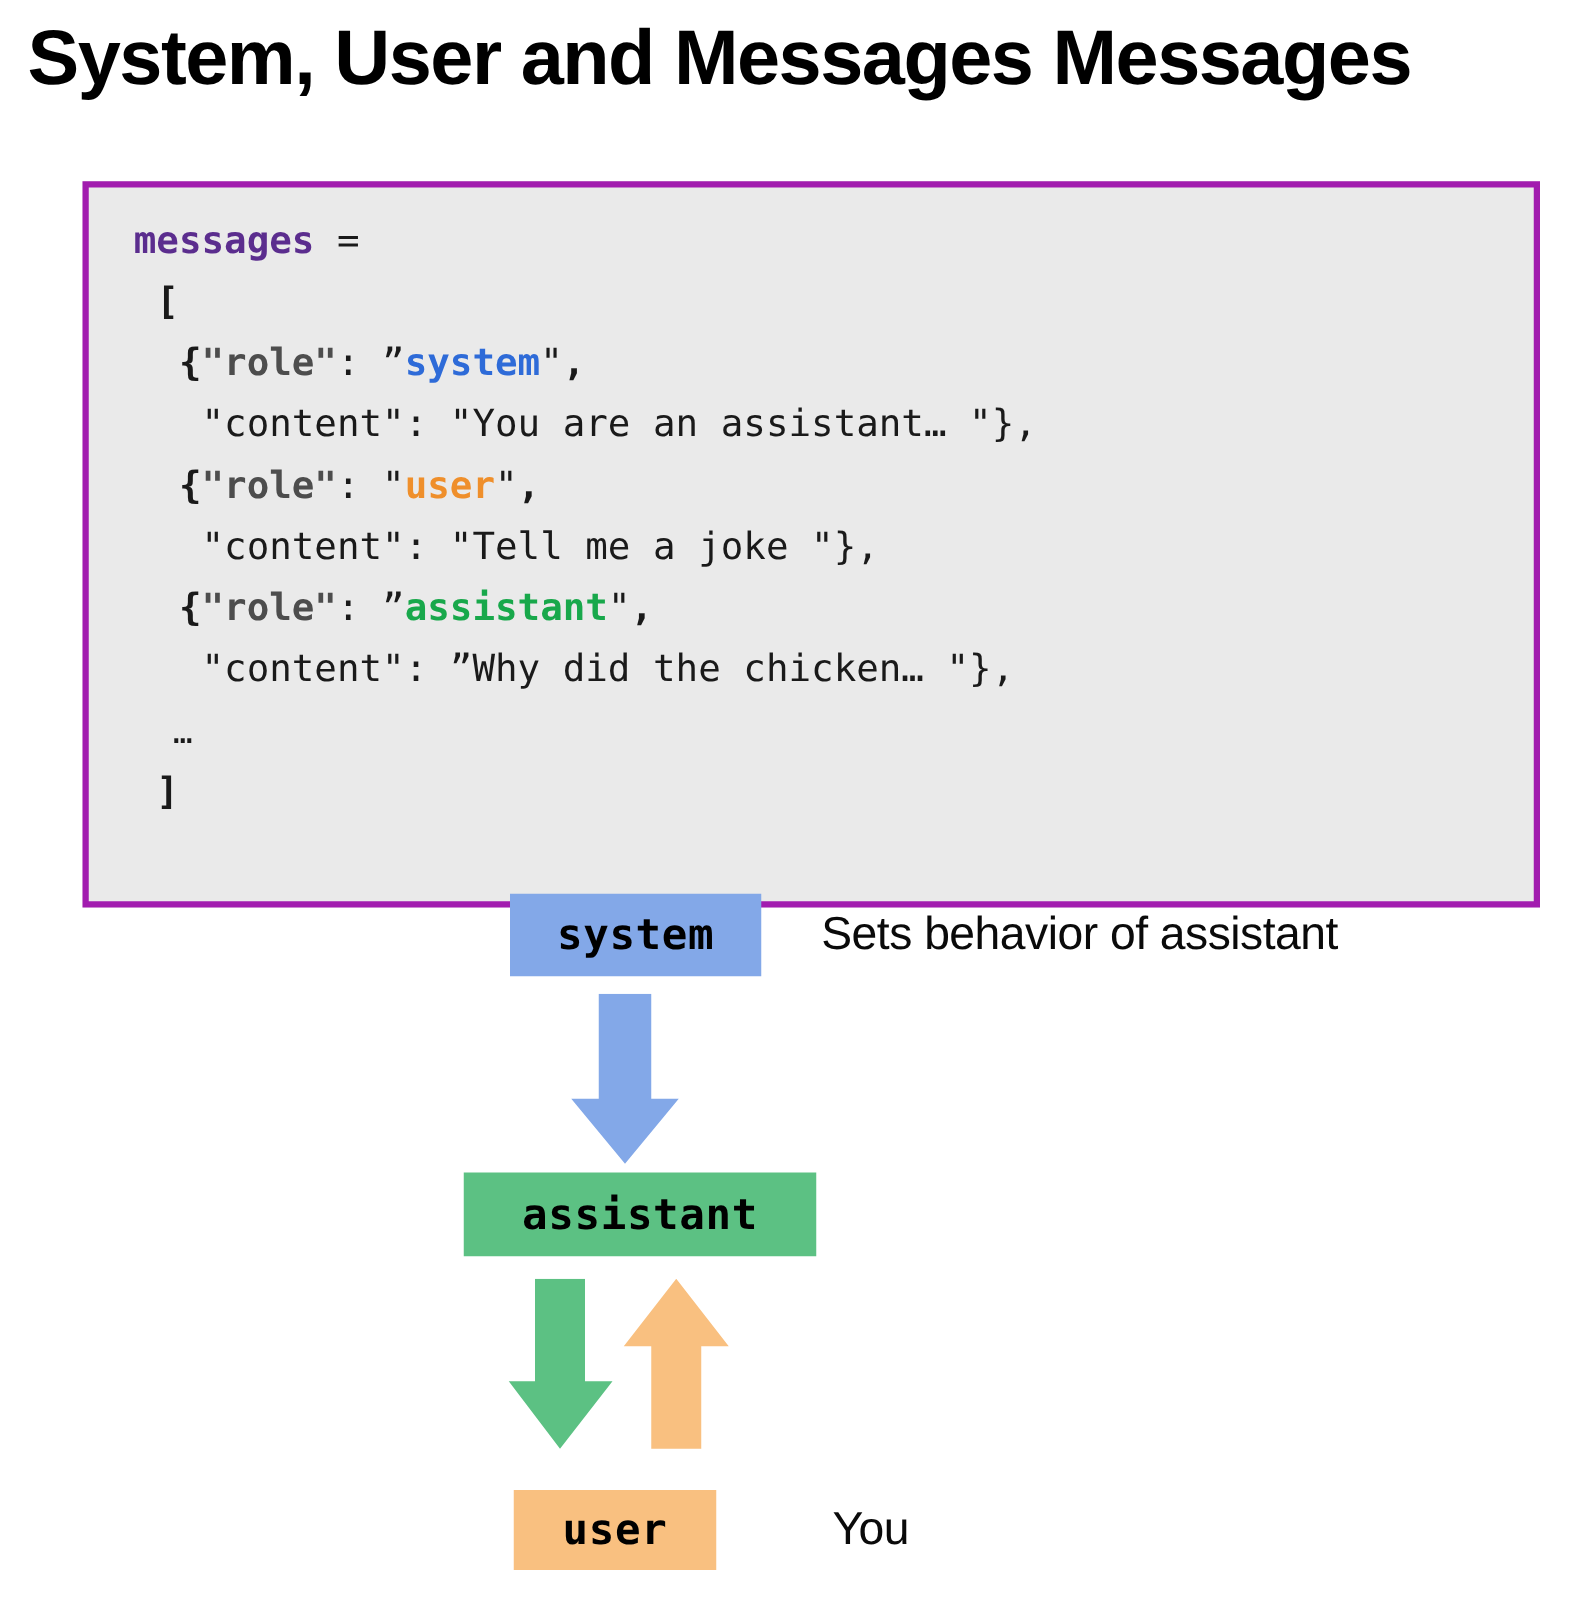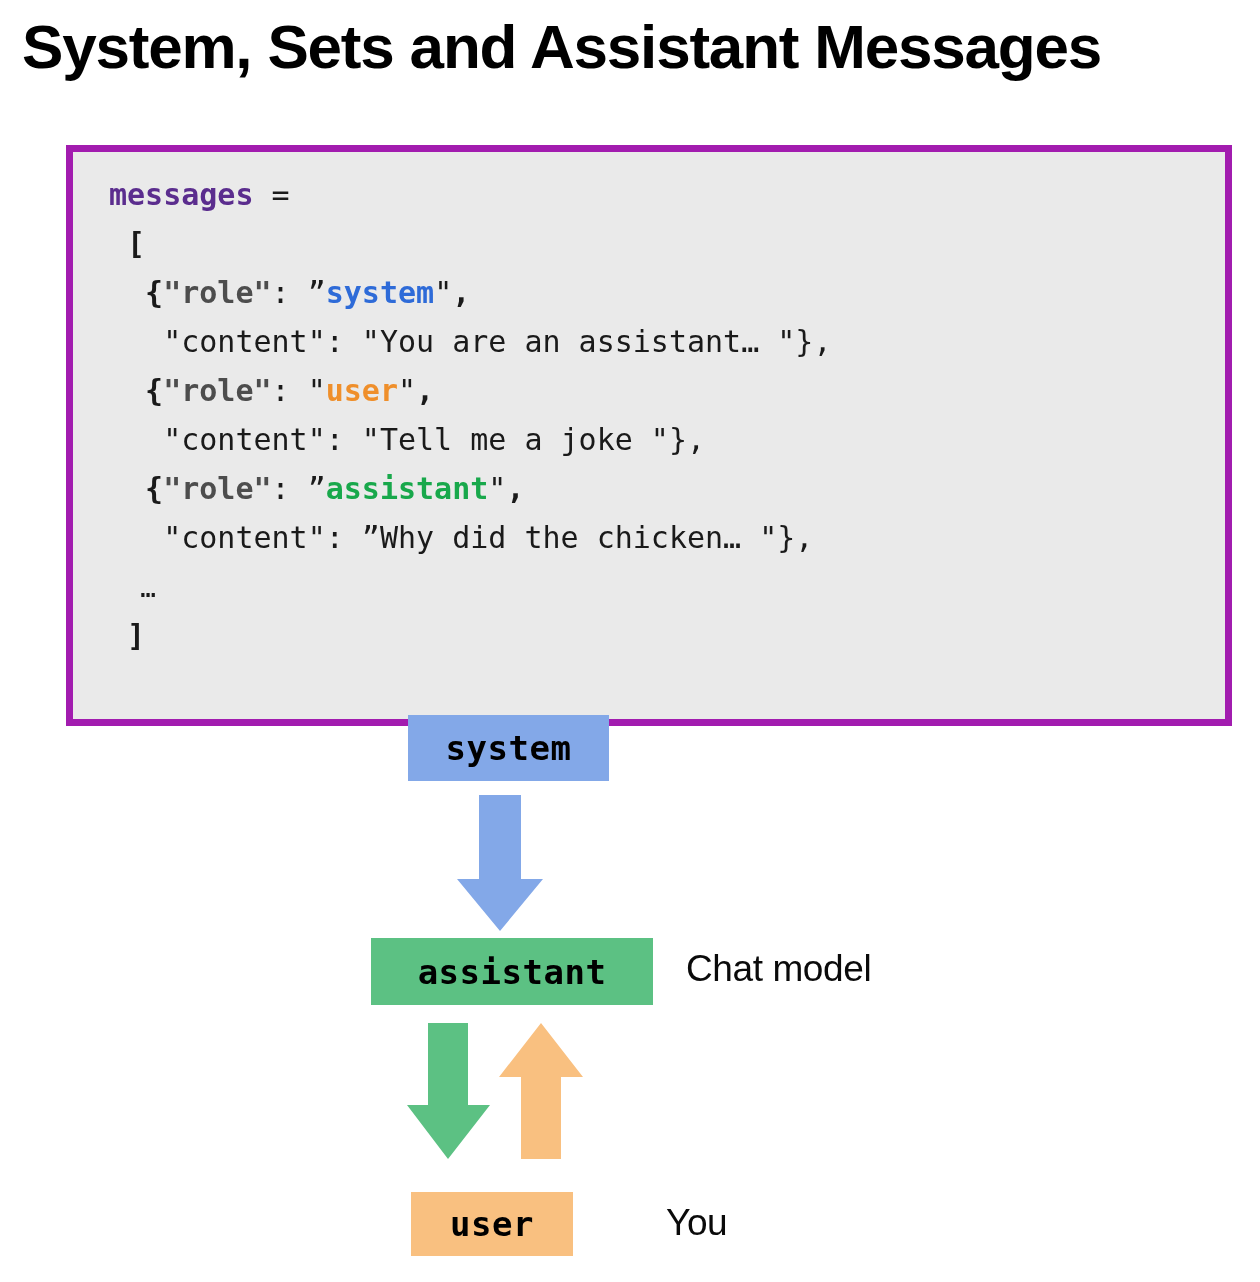--- a/index.html
+++ b/index.html
@@ -32,21 +32,21 @@
   }
 
   
   #code-block {
     position: absolute;
     left: 66px;
     top: 145px;
     width: 1166px;
     height: 581px;
     background: #eaeaea;
-    border: 7px solid #a21caf;
+    border: 5px solid #a21caf;
     box-sizing: border-box;
   }
   #code-lines {
     position: absolute;
     left: 36px;
     top: 18px;
     font-family: "DejaVu Sans Mono", "Liberation Mono", monospace;
     font-size: 30px;
     line-height: 49px;
     color: #1a1a1a;
@@ -95,40 +95,40 @@
   #label-user      { left: 666px; top: 512px; }
 
   .arrow-svg { position: absolute; }
   #arrow-system-to-assistant { left: 455px; top: 105px; }
   #arrow-assistant-to-user   { left: 406px; top: 333px; }
   #arrow-user-to-assistant   { left: 498px; top: 333px; }
 </style>
 </head>
 <body>
 
-<div id="slide-title">System, Sets and Assistant Messages</div>
+<div id="slide-title">System, User and Messages Messages</div>
 
 <div id="code-block">
   <div id="code-lines"><div class="code-line"><span class="tok-var">messages</span><span class="tok-op"> = </span></div><div class="code-line"><span class="tok-punct"> [</span></div><div class="code-line"><span class="tok-punct">  {</span><span class="tok-key">"role"</span><span class="tok-plain">: </span><span class="tok-plain">”</span><span class="tok-system">system</span><span class="tok-plain">"</span><span class="tok-punct">,</span></div><div class="code-line"><span class="tok-plain">   "content": "You are an assistant… "},</span></div><div class="code-line"><span class="tok-punct">  {</span><span class="tok-key">"role"</span><span class="tok-plain">: </span><span class="tok-plain">"</span><span class="tok-user">user</span><span class="tok-plain">"</span><span class="tok-punct">,</span></div><div class="code-line"><span class="tok-plain">   "content": "Tell me a joke "},</span></div><div class="code-line"><span class="tok-punct">  {</span><span class="tok-key">"role"</span><span class="tok-plain">: </span><span class="tok-plain">”</span><span class="tok-assistant">assistant</span><span class="tok-plain">"</span><span class="tok-punct">,</span></div><div class="code-line"><span class="tok-plain">   "content": ”Why did the chicken… "},</span></div><div class="code-line"><span class="tok-ell">  …</span></div><div class="code-line"><span class="tok-punct"> ]</span></div></div>
 </div>
 
 <div id="diagram">
 
   <div class="node-box" id="box-system" style="background: rgb(131, 168, 232);">
     <span>system</span>
   </div>
+  <div class="node-label" id="label-system">Sets behavior of assistant</div>
 
   <svg class="arrow-svg" id="arrow-system-to-assistant" width="90" height="138" viewBox="0 0 90 138">
     <polygon points="24,0 66,0 66,84 88,84 45,136 2,84 24,84" fill="#83a8e8"></polygon>
   </svg>
 
   <div class="node-box" id="box-assistant" style="background: rgb(92, 193, 131);">
     <span>assistant</span>
   </div>
-  <div class="node-label" id="label-assistant">Chat model</div>
 
   <svg class="arrow-svg" id="arrow-assistant-to-user" width="86" height="138" viewBox="0 0 86 138">
     <polygon points="22,0 62,0 62,82 84,82 42,136 1,82 22,82" fill="#5cc183"></polygon>
   </svg>
 
   <svg class="arrow-svg" id="arrow-user-to-assistant" width="86" height="138" viewBox="0 0 86 138">
     <polygon points="43,0 85,54 63,54 63,136 23,136 23,54 1,54" fill="#f9c080"></polygon>
   </svg>
 
   <div class="node-box" id="box-user" style="background: rgb(249, 192, 128);">

